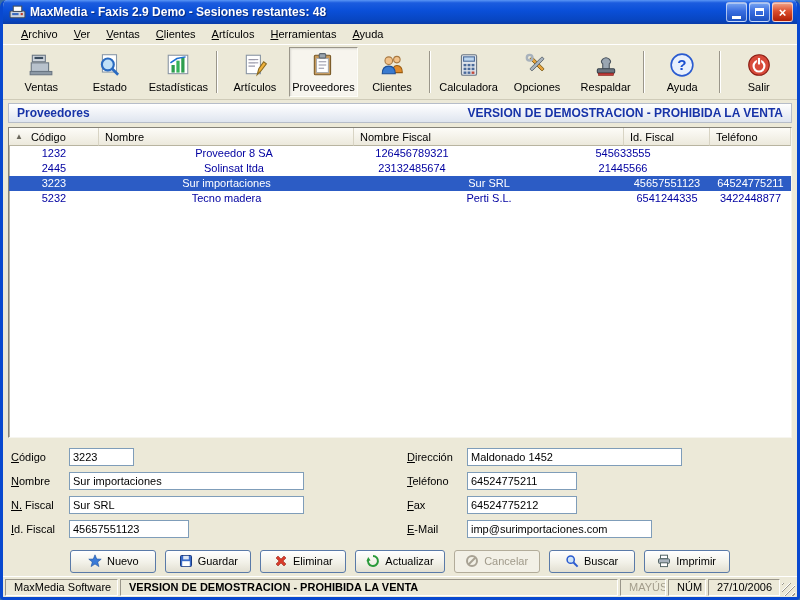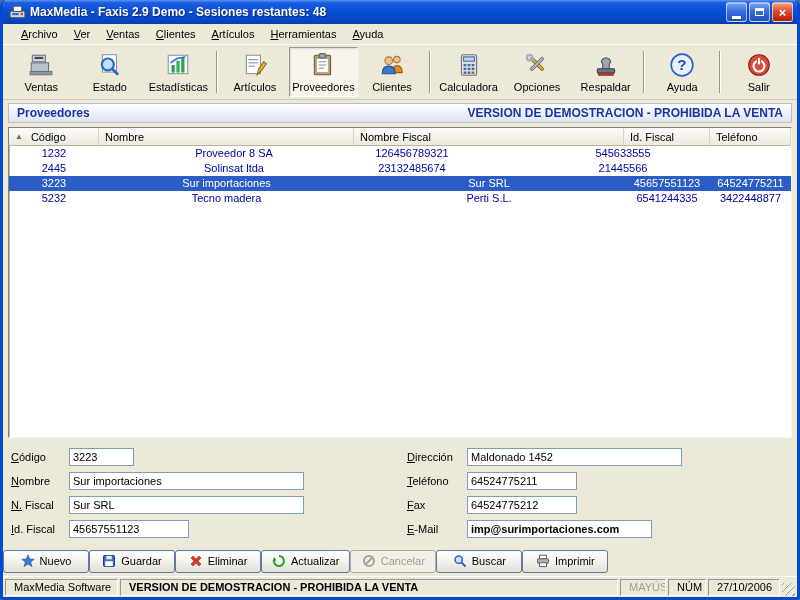--- a/index.html
+++ b/index.html
@@ -69,24 +69,24 @@
   .fcol { display:flex; flex-direction:column; gap:6px; }
   .fcol.left { width:396px; }
   .fcol.right { flex:1; }
   .field { display:flex; align-items:center; }
   .field label { width:58px; color:#000; }
   .fcol.right .field label { width:60px; }
   .field label::first-letter { text-decoration:underline; }
   .field input { height:18px; border:1px solid #7F9DB9; padding:1px 3px;
     font-family:inherit; font-size:11px; color:#000; background:#fff; }
   .w65{width:65px;} .w235{width:235px;} .w120{width:120px;}
-  .w215{width:215px;} .w110{width:110px;} .w185{width:185px;font-weight:bold;}
-
-  
-  .btnrow { flex:0 0 30px; display:flex; align-items:center; justify-content:flex-start; }
+  .w215{width:215px;} .w110{width:110px;} .w185{width:185px;}
+
+  
+  .btnrow { flex:0 0 30px; display:flex; align-items:center; justify-content:center; gap:9px; }
   .abtn { height:23px; min-width:86px; padding:0 10px; display:inline-flex; align-items:center;
     justify-content:center; gap:5px; font-family:inherit; font-size:11px; color:#000;
     border:1px solid #5a7aa8; border-radius:3px;
     background:linear-gradient(180deg,#ffffff,#f2f1e8 55%,#e2dfd2);
     box-shadow:inset 0 1px 0 #fff; cursor:default; }
   .abtn.disabled { border-color:#b2ac9a; color:#a09a8a; background:#f2f0e6; box-shadow:none; }
   .aicon { width:14px; height:14px; display:inline-flex; }
 
   
   .statusbar { flex:0 0 21px; display:flex; align-items:center; gap:2px; padding:1px 2px;

